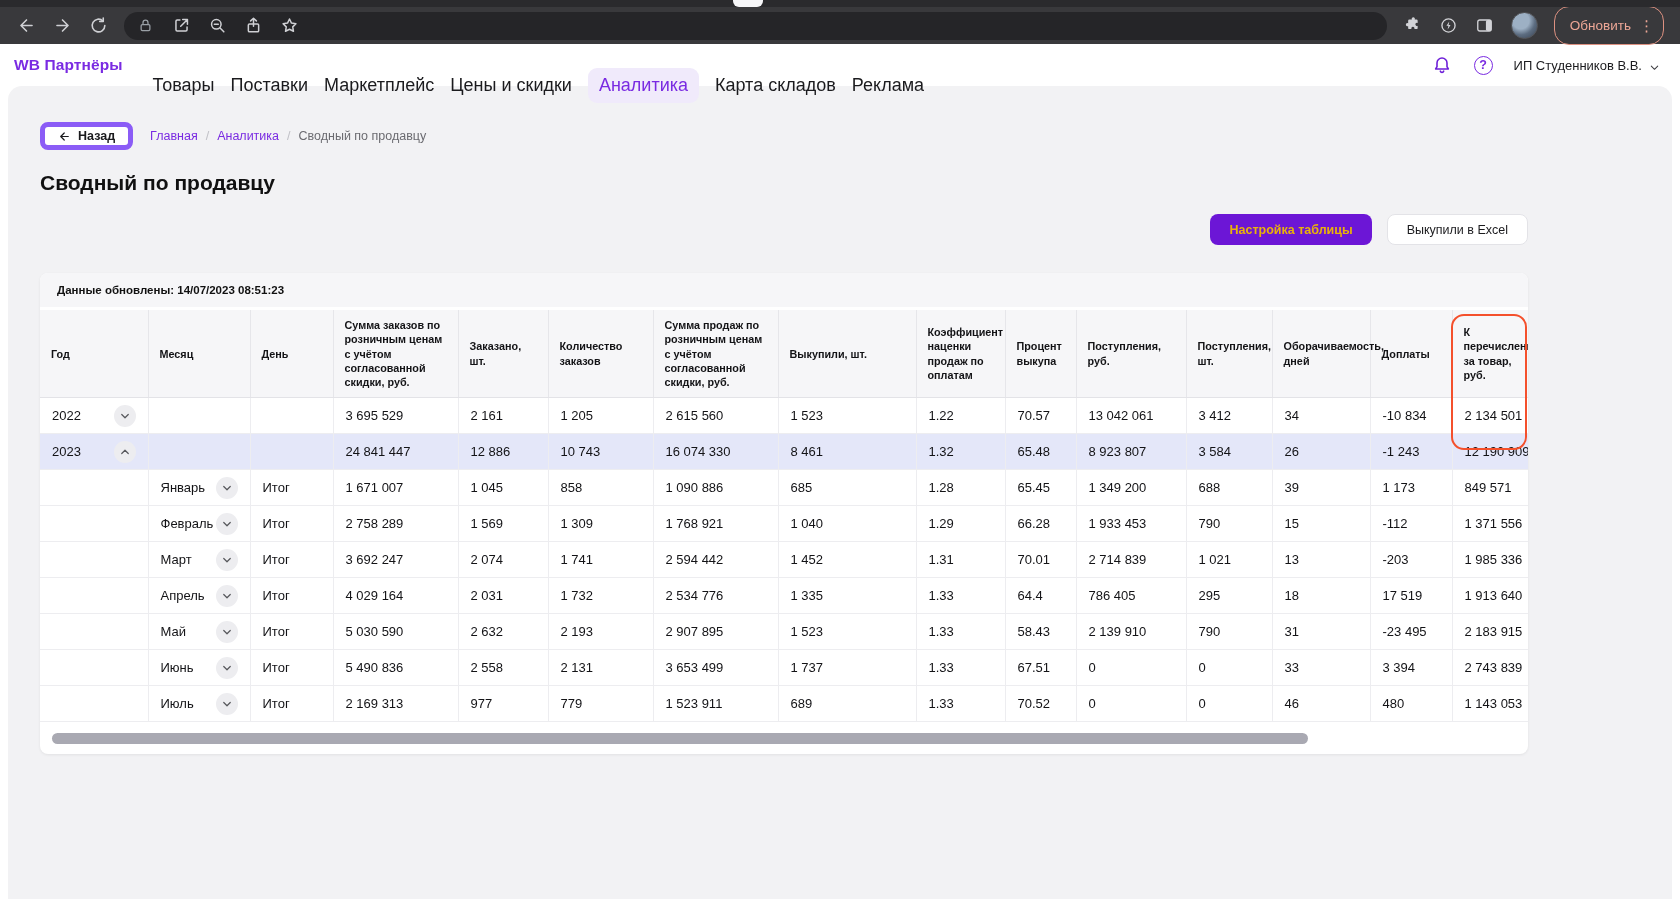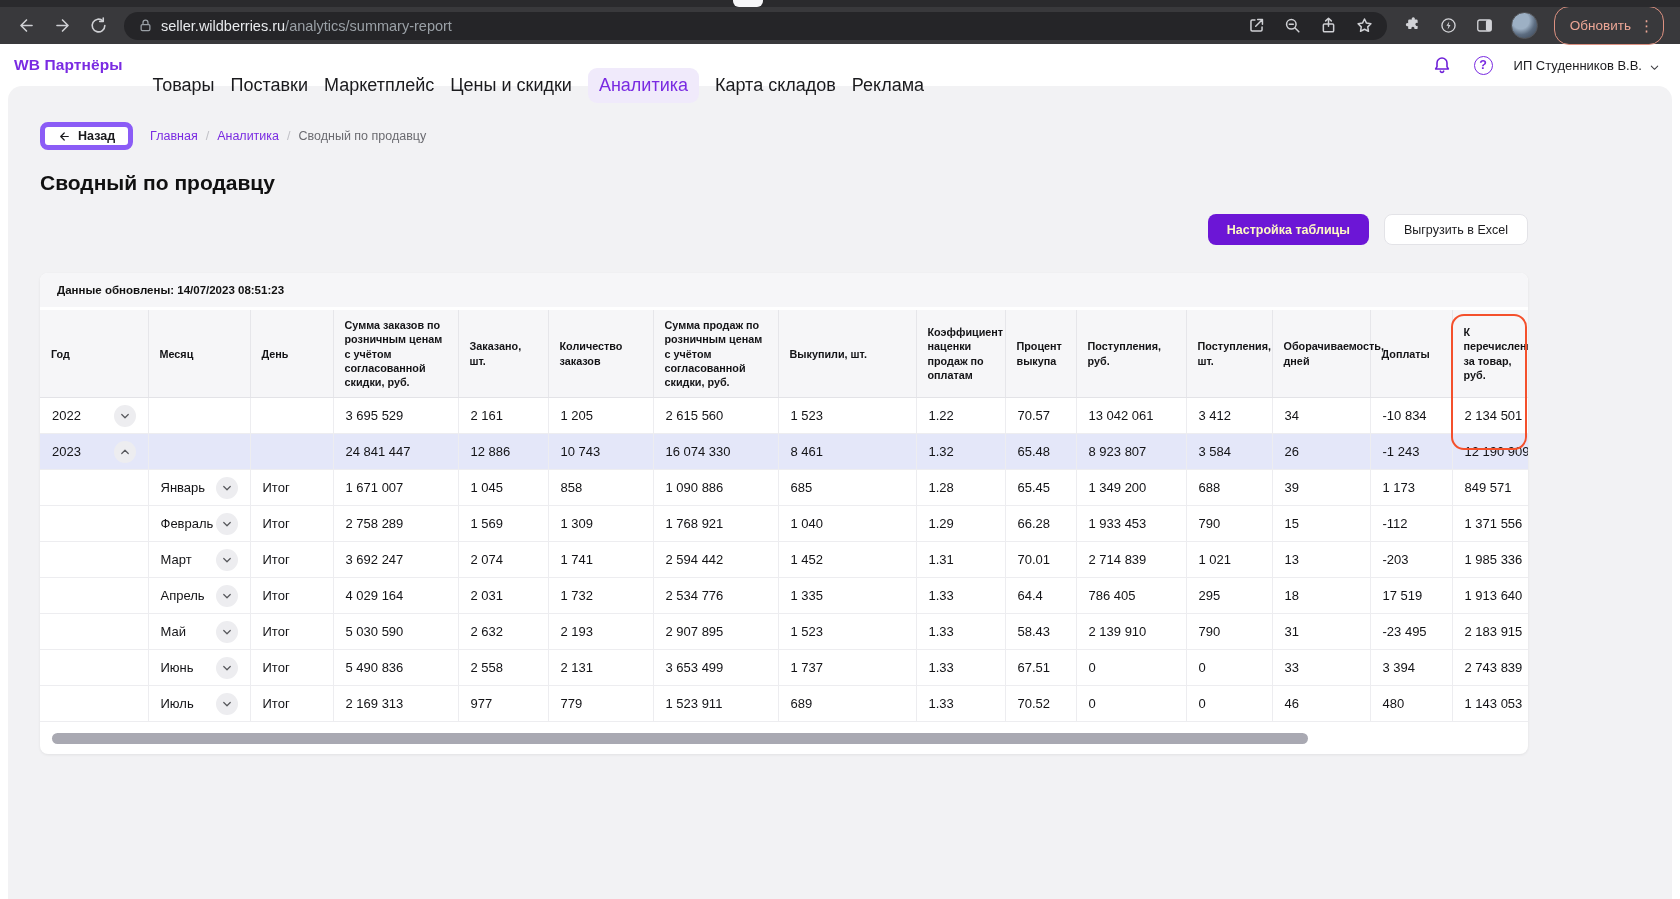--- a/index.html
+++ b/index.html
@@ -53,21 +53,21 @@
   .bc-sep{color:#c0c0c6;}
   .bc-current{color:#6b6b70;}
   .page-title{margin-top:21px;font-size:21px;font-weight:800;color:#111;}
   .field-label{margin-top:21px;font-size:12px;color:#2a2a2e;}
   .controls{margin-top:7px;display:flex;align-items:center;gap:17px;}
   .select{width:210px;height:34px;background:#fff;border:1px solid #d7d7dc;border-radius:8px;display:flex;
     align-items:center;justify-content:space-between;padding:0 12px;font-size:13px;color:#111;cursor:pointer;}
   .btn-orange{height:34px;background:var(--accent-orange);color:#fff;border:none;border-radius:8px;
     padding:0 19px;font-size:13px;font-family:inherit;cursor:pointer;}
   .table-actions{width:1488px;margin-top:19px;display:flex;justify-content:flex-end;gap:15px;}
-  .btn-purple{height:31px;background:var(--button-purple);color:#fef9c3;border:none;border-radius:8px;
+  .btn-purple{height:31px;background:var(--button-purple);color:#eab308;border:none;border-radius:8px;
     padding:0 19px;font-size:12.5px;font-weight:700;font-family:inherit;cursor:pointer;}
   .btn-white{height:31px;background:#fff;color:#1b1b1e;border:1px solid #e3e3e7;border-radius:8px;
     padding:0 19px;font-size:12.5px;font-family:inherit;cursor:pointer;}
 
   
   .card{position:relative;width:1488px;margin-top:28px;background:#fff;border-radius:8px;
     box-shadow:0 1px 3px rgba(0,0,0,.07);overflow:hidden;}
   .updated{height:37px;background:#f6f6f8;display:flex;align-items:center;padding:0 17px;
     font-size:11.5px;font-weight:700;color:#111;border-bottom:3px solid #fff;}
   table{border-collapse:collapse;table-layout:fixed;width:1488px;}
@@ -114,21 +114,20 @@
         </svg>
       </span>
 
     <div class="url-pill">
       <span class="chrome-ic" style="width:15px;height:15px">
         <svg viewBox="0 0 24 24" fill="none" stroke="#9aa0a6" stroke-width="2">
             <rect x="5" y="10.5" width="14" height="9.5" rx="2"></rect>
             <path d="M8 10.5V7.5a4 4 0 0 1 8 0v3"></path>
           </svg>
         </span>
-      <span class="url-text"><span>seller.wildberries.ru</span><span class="url-path">/analytics/summary-report</span></span>
       <span class="pill-icons">
         <span class="chrome-ic">
           <svg viewBox="0 0 24 24" fill="none" stroke="#cfd0d4" stroke-width="1.9" stroke-linecap="round" stroke-linejoin="round">
               <path d="M10 5H6.5A1.5 1.5 0 0 0 5 6.5v11A1.5 1.5 0 0 0 6.5 19h11a1.5 1.5 0 0 0 1.5-1.5V14"></path>
               <path d="M13.5 4.5H19.5V10.5M19.5 4.5l-8.5 8.5"></path>
             </svg>
           </span>
         <span class="chrome-ic">
           <svg viewBox="0 0 24 24" fill="none" stroke="#cfd0d4" stroke-width="1.9" stroke-linecap="round">
               <circle cx="10.5" cy="10.5" r="6"></circle>
@@ -218,21 +217,21 @@
         <span class="bc-sep">/</span>
         <span class="bc-current">Сводный по продавцу</span>
       </div>
   </div>
 
   <h1 class="page-title">Сводный по продавцу</h1>
 
 
   <div class="table-actions">
     <button class="btn-purple">Настройка таблицы</button>
-    <button class="btn-white">Выгрузить в Excel</button>
+    <button class="btn-white">Выкупили в Excel</button>
   </div>
 
   <div class="card">
     <div class="updated">Данные обновлены: 14/07/2023 08:51:23</div>
     <table>
       <colgroup id="colgroup">
           <col style="width: 108px;">
           <col style="width: 102px;">
           <col style="width: 83px;">
           <col style="width: 125px;">

